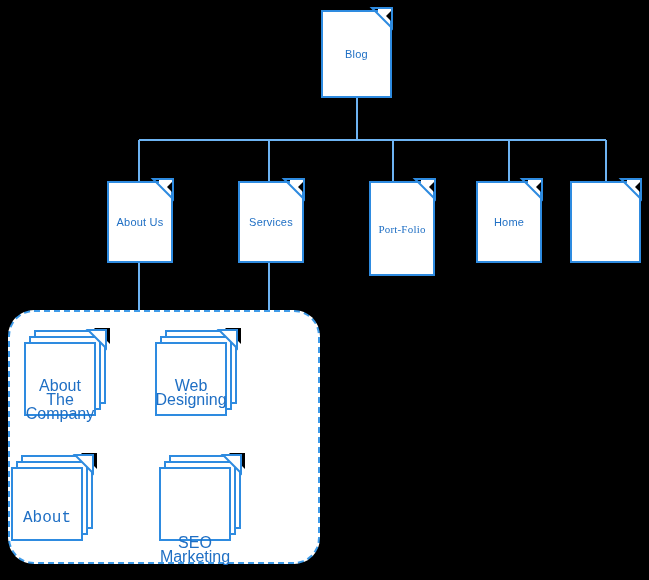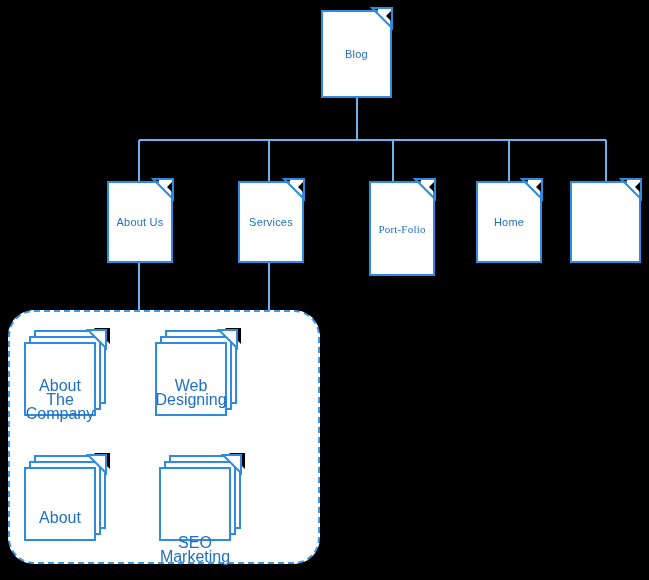--- a/index.html
+++ b/index.html
@@ -228,21 +228,21 @@
     <div class="sheet mid" style="width:72px; height:74px;"></div>
     <div class="sheet front" style="width:72px; height:74px;"></div>
     <div class="fold-mask" style="top:-2px; right:-2px;"></div>
     <svg class="fold-line" viewBox="0 0 22 22" style="top:-1px; right:0px;">
       <path d="M 20 1 L 20 19 L 2 1 Z" fill="#ffffff" stroke="#2e8be0" stroke-width="2"></path>
     </svg>
     <div class="stack-label" style="left:0; width:72px; top:49px;">Web
 Designing</div>
   </div>
 
-  <div class="stack" style="left:24px; top:455px; width:84px; height:88px;">
+  <div class="stack" style="left:11px; top:455px; width:84px; height:88px;font-family:Liberation Mono, monospace;">
     <div class="sheet back" style="width:72px; height:74px;"></div>
     <div class="sheet mid" style="width:72px; height:74px;"></div>
     <div class="sheet front" style="width:72px; height:74px;"></div>
     <div class="fold-mask" style="top:-2px; right:-2px;"></div>
     <svg class="fold-line" viewBox="0 0 22 22" style="top:-1px; right:0px;">
       <path d="M 20 1 L 20 19 L 2 1 Z" fill="#ffffff" stroke="#2e8be0" stroke-width="2"></path>
     </svg>
     <div class="stack-label" style="left:0; width:72px; top:56px;">About</div>
   </div>
 

